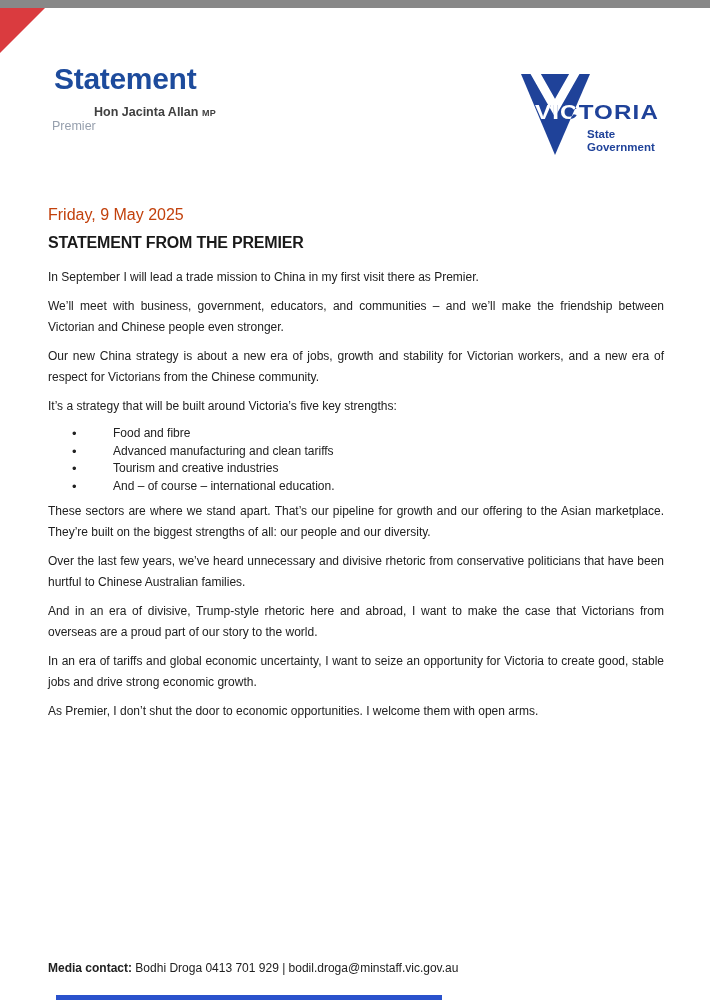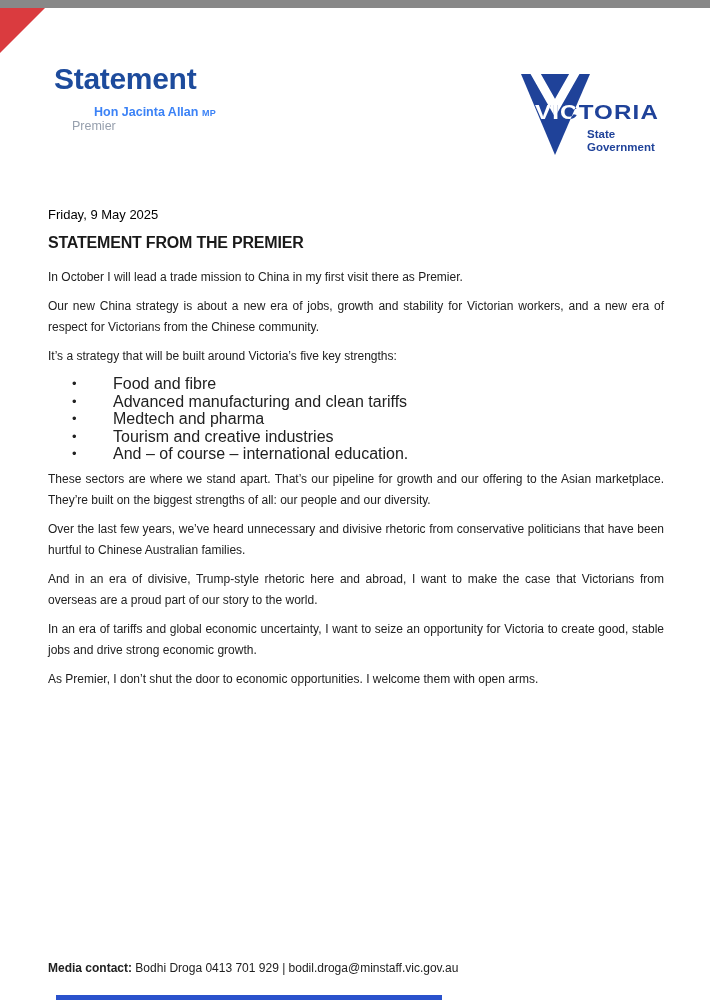--- a/index.html
+++ b/index.html
@@ -27,53 +27,53 @@
   }
   
   .masthead {
     position: absolute; left: 54px; top: 54px;
     font-size: 30px; font-weight: 700; letter-spacing: -0.3px;
     color: #1d4b9c;
   }
   .author-name {
     position: absolute; left: 56px; top: 97px;
     font-size: 12.5px; font-weight: 700;
-    color: #3b82f6;
+    color: #404040;
     padding-left: 38px;
   }
   .author-name .mp { font-size: 9px; letter-spacing: 0.3px; }
   .author-title {
-    position: absolute; left: 72px; top: 111px;
+    position: absolute; left: 52px; top: 111px;
     font-size: 12.5px;
     color: #97a0ae;
   }
   .logo { position: absolute; left: 503px; top: 55px; }
   .logo text { font-family: "Liberation Sans", "DejaVu Sans", sans-serif; }
   
   .doc {
     position: absolute; left: 48px; top: 197px; width: 616px;
   }
   .doc .date {
-    font-size: 13px; line-height: 20px; margin: 0 0 6px 0; color: #000000;
+    font-size: 16px; line-height: 20px; margin: 0 0 6px 0; color: #c2410c;
   }
   .doc h1 {
     font-size: 16px; line-height: 24px; font-weight: 700;
     letter-spacing: -0.2px; color: #1a1a1a;
     margin: 0 0 12px 0;
   }
   .doc p {
     font-size: 12px; line-height: 21px; margin: 0 0 8px 0;
     text-align: justify; color: #212121;
   }
   .doc ul {
     list-style: none; margin: 2px 0 6px 0; padding: 0;
   }
   .doc li {
     position: relative;
-    font-size: 16px; line-height: 17.5px;
+    font-size: 12px; line-height: 17.5px;
     padding-left: 65px;
   }
   .doc li::before {
     content: "\2022";
     position: absolute; left: 24px; top: 0;
     font-size: 13px; color: #212121;
   }
   
   .media {
     position: absolute; left: 48px; top: 953px;
@@ -108,28 +108,28 @@
     <text x="32" y="56" font-size="21" font-weight="700" letter-spacing="1" textLength="124" lengthAdjust="spacingAndGlyphs" fill="#1f4299">VICTORIA</text>
     <text x="32" y="56" font-size="21" font-weight="700" letter-spacing="1" textLength="124" lengthAdjust="spacingAndGlyphs" fill="#ffffff" clip-path="url(#triclip)">VICTORIA</text>
     <text x="84" y="75" font-size="11.5" font-weight="600" fill="#1f4299">State</text>
     <text x="84" y="88" font-size="11.5" font-weight="600" fill="#1f4299">Government</text>
   </svg>
 
   <main class="doc">
     <p class="date">Friday, 9 May 2025</p>
     <h1>STATEMENT FROM THE PREMIER</h1>
 
-    <p>In October I will lead a trade mission to China in my first visit there as Premier.</p>
+    <p>In September I will lead a trade mission to China in my first visit there as Premier.</p>
+    <p>We’ll meet with business, government, educators, and communities – and we’ll make the friendship between Victorian and Chinese people even stronger.</p>
     <p>Our new China strategy is about a new era of jobs, growth and stability for Victorian workers, and a new era of respect for Victorians from the Chinese community.</p>
     <p>It’s a strategy that will be built around Victoria’s five key strengths:</p>
 
     <ul>
       <li>Food and fibre</li>
       <li>Advanced manufacturing and clean tariffs</li>
-      <li>Medtech and pharma</li>
       <li>Tourism and creative industries</li>
       <li>And – of course – international education.</li>
     </ul>
 
     <p>These sectors are where we stand apart. That’s our pipeline for growth and our offering to the Asian marketplace. They’re built on the biggest strengths of all: our people and our diversity.</p>
     <p>Over the last few years, we’ve heard unnecessary and divisive rhetoric from conservative politicians that have been hurtful to Chinese Australian families.</p>
     <p>And in an era of divisive, Trump-style rhetoric here and abroad, I want to make the case that Victorians from overseas are a proud part of our story to the world.</p>
     <p>In an era of tariffs and global economic uncertainty, I want to seize an opportunity for Victoria to create good, stable jobs and drive strong economic growth.</p>
     <p>As Premier, I don’t shut the door to economic opportunities. I welcome them with open arms.</p>
   </main>

